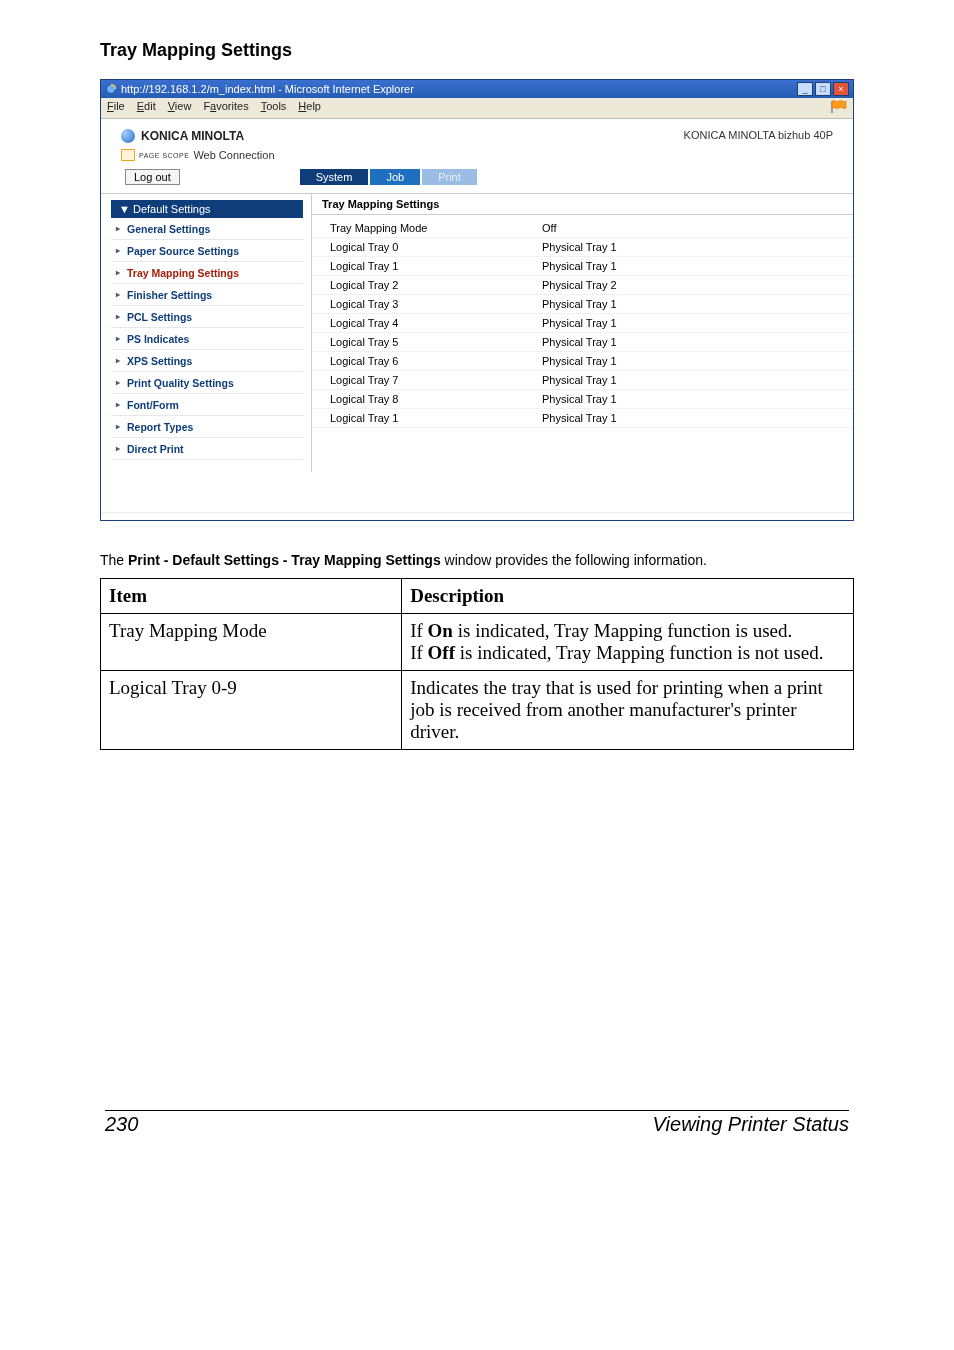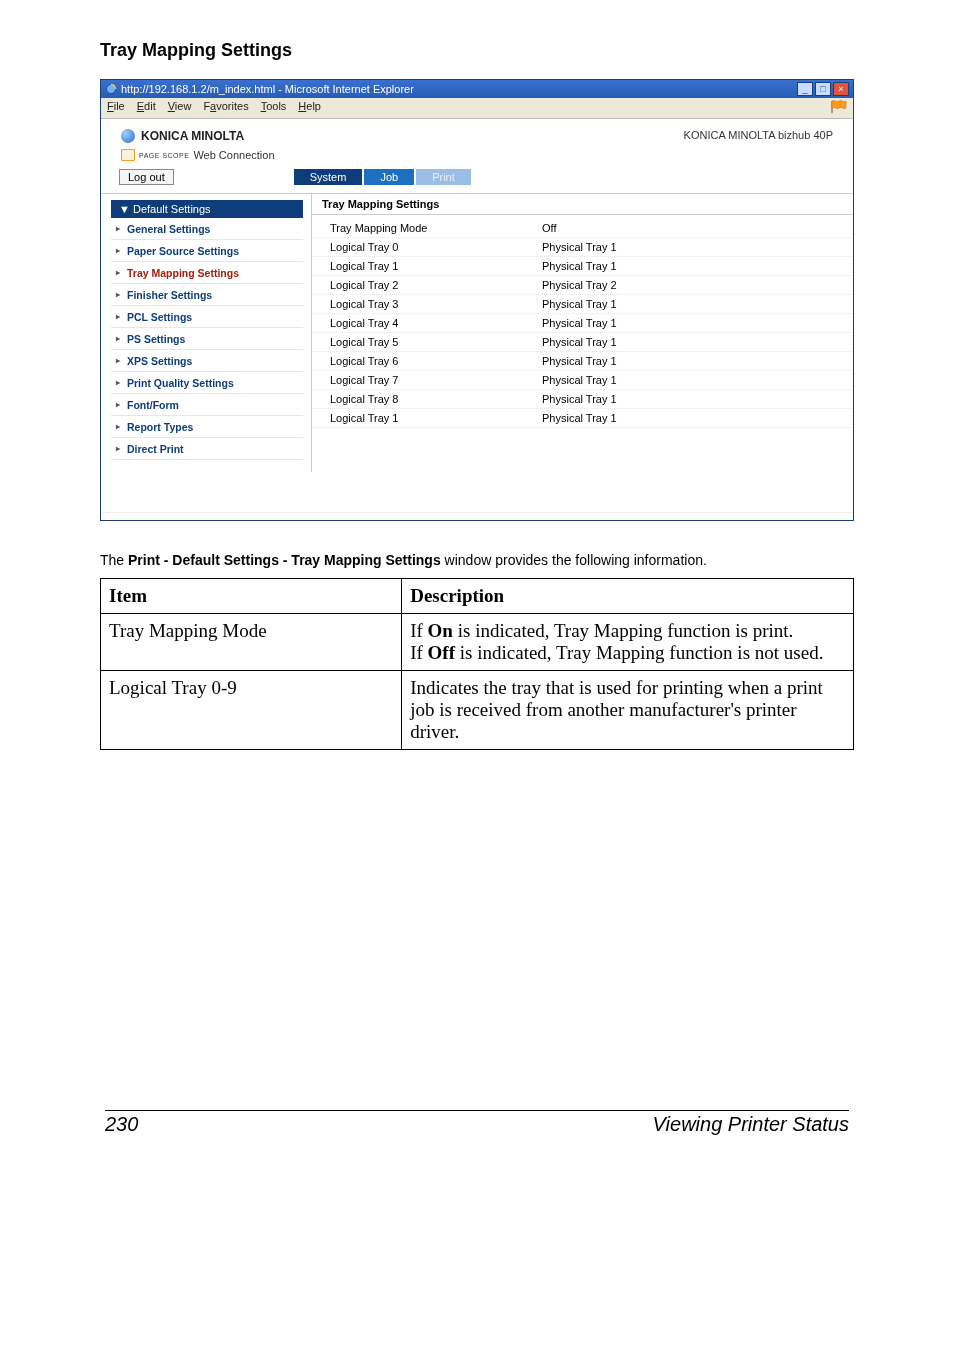--- a/index.html
+++ b/index.html
@@ -28,21 +28,21 @@
   .pscope { margin-top:6px; font-size:11px; display:flex; align-items:center; gap:4px; }
   .ps-ico { width:14px; height:12px; background:#f0a020; border-radius:1px; display:inline-block; position:relative; }
   .ps-ico:after{content:""; position:absolute; top:1px; left:1px; right:1px; bottom:1px; background:#fff2d8;}
   .km-status { display:flex; align-items:center; gap:6px; font-size:12px; }
   .km-status .icon { width:20px; height:24px; position:relative; }
   .km-status .icon svg { width:100%; height:100%; }
   .km-right { flex:1; display:flex; justify-content:space-between; }
   .km-model { font-size:11px; color:#333; margin-left:auto; }
 
   .km-bar { padding:0 8px 8px 8px; display:flex; align-items:center; gap:120px; }
-  .logout { margin-left:10px; border:1px solid #888; background:#f5f5f5; padding:1px 8px; font-size:11px; }
+  .logout { margin-left:16px; border:1px solid #888; background:#f5f5f5; padding:1px 8px; font-size:11px; }
   .tabs { display:flex; gap:2px; }
   .tab { color:#fff; font-size:11px; padding:2px 16px; border-radius:0; background:#1f6fc0; }
   .tab.system { background:#0e3d7a; }
   .tab.fade { background:#9abde6; color:#e8eef7; }
 
   .km-body { display:flex; border-top:1px solid #ccc; }
   .side { width:210px; padding:6px 8px 12px 10px; }
   .side-head { background:#0e3d7a; color:#fff; padding:3px 8px; font-size:11px; }
   .side-item { border-bottom:1px solid #e7e7e7; border-top:1px solid #fff; padding:4px 8px 4px 16px; font-size:10.5px; color:#0e3d7a; font-weight:bold; position:relative; }
   .side-item.active { color:#a2200c; font-weight:bold; }
@@ -134,21 +134,21 @@
       </div>
 
       <div class="km-body">
         <div class="side">
           <div class="side-head">▼ Default Settings</div>
           <div class="side-item">General Settings</div>
           <div class="side-item">Paper Source Settings</div>
           <div class="side-item active">Tray Mapping Settings</div>
           <div class="side-item">Finisher Settings</div>
           <div class="side-item">PCL Settings</div>
-          <div class="side-item">PS Settings</div>
+          <div class="side-item">PS Indicates</div>
           <div class="side-item">XPS Settings</div>
           <div class="side-item">Print Quality Settings</div>
           <div class="side-item side-root">Font/Form</div>
           <div class="side-item side-root">Report Types</div>
           <div class="side-item side-root">Direct Print</div>
         </div>
         <div class="main">
           <div class="panel-title">Tray Mapping Settings</div>
           <div class="main-body">
             <div class="row">
@@ -209,21 +209,21 @@
 
   <table class="info">
     <tbody>
         <tr>
       <th style="width:40%;">Item</th>
       <th>Description</th>
     </tr>
     <tr>
       <td>Tray Mapping Mode</td>
       <td>
-        <span>If </span><b>On</b><span> is indicated, Tray Mapping function is print.</span><br>
+        <span>If </span><b>On</b><span> is indicated, Tray Mapping function is used.</span><br>
         <span>If </span><b>Off</b><span> is indicated, Tray Mapping function is not used.</span>
       </td>
     </tr>
     <tr>
       <td>Logical Tray 0-9</td>
       <td>Indicates the tray that is used for printing when a print job is received from another manufacturer's printer driver.</td>
     </tr>
   </tbody>
     </table>
 

